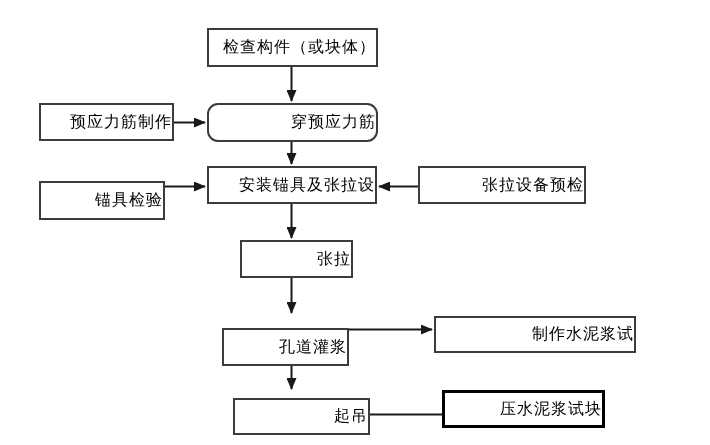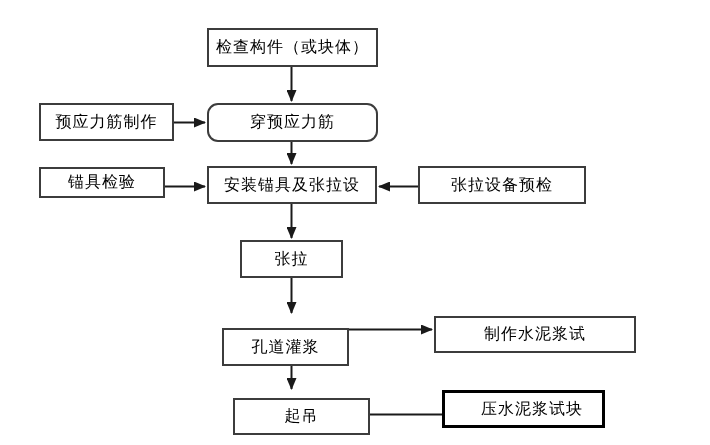--- a/index.html
+++ b/index.html
@@ -18,34 +18,34 @@
     overflow:hidden;
   }
   .edges{position:absolute;left:0;top:0;width:710px;height:445px;}
   .edges line{stroke:var(--line);stroke-width:2;}
   .edges .ah{fill:var(--line);}
   .node{
     position:absolute;
     box-sizing:border-box;
     border:2px solid var(--box-border);
     background:var(--bg);
-    display:flex;align-items:center;justify-content:center;
+    display:flex;align-items:center;justify-content:flex-end;
     font-size:16px;color:var(--text);
     letter-spacing:1px;
     white-space:nowrap;
   }
   .node.emph{border:3px solid var(--emph-border);}
   
   #n-check      {left:207px;top:28px; width:171px;height:39px;}
   #n-fabricate  {left:39px; top:103px;width:135px;height:38px;}
   #n-thread     {left:207px;top:103px;width:171px;height:39px;border-radius:11px;}
-  #n-anchorinsp {left:39px; top:167px;width:126px;height:31px;}
+  #n-anchorinsp {left:39px; top:181px;width:126px;height:39px;}
   #n-install    {left:207px;top:166px;width:170px;height:38px;}
   #n-precheck   {left:418px;top:166px;width:168px;height:38px;}
-  #n-tension    {left:240px;top:240px;width:103px; height:38px;}
+  #n-tension    {left:240px;top:240px;width:113px; height:38px;}
   #n-grout      {left:222px;top:328px;width:127px;height:38px;}
   #n-makesample {left:434px;top:316px;width:202px;height:37px;font-family:Liberation Mono, monospace;}
   #n-lift       {left:233px;top:398px;width:137px;height:37px;}
   #n-press      {left:442px;top:390px;width:163px;height:38px;padding-left:17px;}
 </style>
 </head>
 <body>
 
 <div class="canvas">
 

